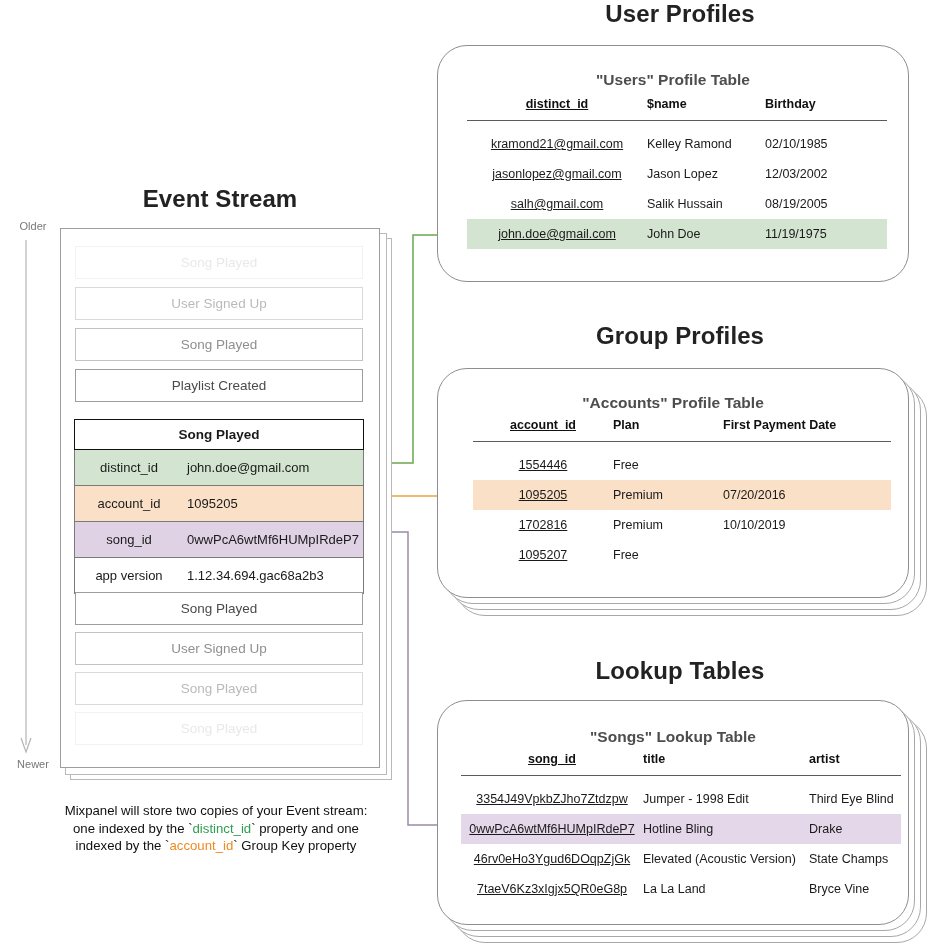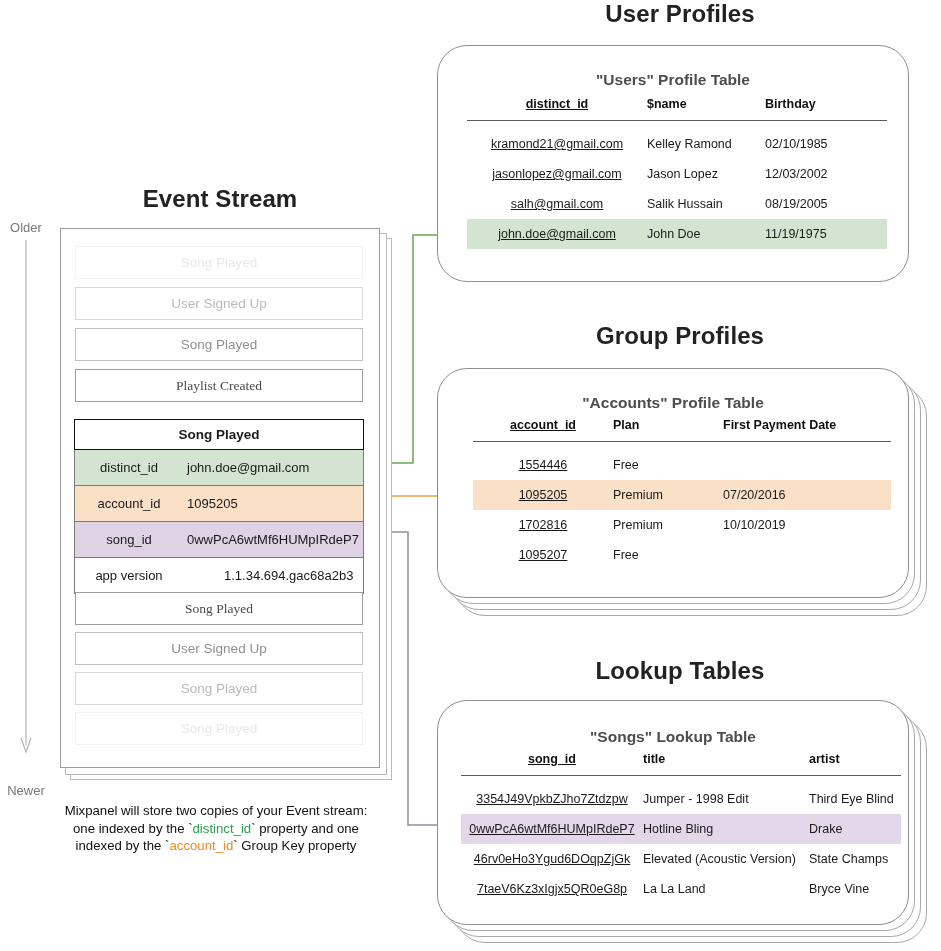--- a/index.html
+++ b/index.html
@@ -57,21 +57,21 @@
     background: #ffffff;
     display: flex;
     align-items: center;
     justify-content: center;
     font-size: 13.5px;
     color: #4a4a4a;
   }
   .evt.fade-1 { opacity: 0.12; }
   .evt.fade-2 { opacity: 0.38; }
   .evt.fade-3 { opacity: 0.62; }
-  .evt.fade-4 { opacity: 1; font-family: Liberation Serif, serif; }
+  .evt.fade-4 { opacity: 1; }
 
   
   .evt-expanded {
     position: absolute;
     left: 13px;
     top: 190px;
     width: 290px;
     box-sizing: border-box;
   }
   .evt-head {
@@ -102,33 +102,33 @@
     flex: none;
   }
   .prop-val {
     flex: 1;
     text-align: left;
     padding-left: 4px;
   }
   .bg-green  { background: #d3e5d1; }
   .bg-orange { background: #fbe0c8; }
   .bg-purple { background: #ded2e4; }
-  .bg-white  { background: #ffffff; gap: 37px; }
+  .bg-white  { background: #ffffff; }
 
   
   #axis-older, #axis-newer {
     position: absolute;
-    font-size: 13px;
+    font-size: 11px;
     color: #777777;
     text-align: center;
     width: 52px;
-    left: 0px;
+    left: 7px;
   }
   #axis-older { top: 220px; }
-  #axis-newer { top: 758px; margin-top: 25px; }
+  #axis-newer { top: 758px; }
 
   
   #stream-caption {
     position: absolute;
     left: 38px;
     top: 802px;
     width: 356px;
     text-align: center;
     font-size: 13.2px;
     line-height: 17.5px;
@@ -260,21 +260,21 @@
       <div class="prop-row bg-orange">
         <div class="prop-key">account_id</div>
         <div class="prop-val">1095205</div>
       </div>
       <div class="prop-row bg-purple">
         <div class="prop-key">song_id</div>
         <div class="prop-val">0wwPcA6wtMf6HUMpIRdeP7</div>
       </div>
       <div class="prop-row bg-white">
         <div class="prop-key">app version</div>
-        <div class="prop-val">1.1.34.694.gac68a2b3</div>
+        <div class="prop-val">1.12.34.694.gac68a2b3</div>
       </div>
     </div>
 
     <div class="evt fade-4" style="top:363px;">Song Played</div>
     <div class="evt fade-3" style="top:403px;">User Signed Up</div>
     <div class="evt fade-2" style="top:443px;">Song Played</div>
     <div class="evt fade-1" style="top:483px;">Song Played</div>
   </div>
 </div>
 

